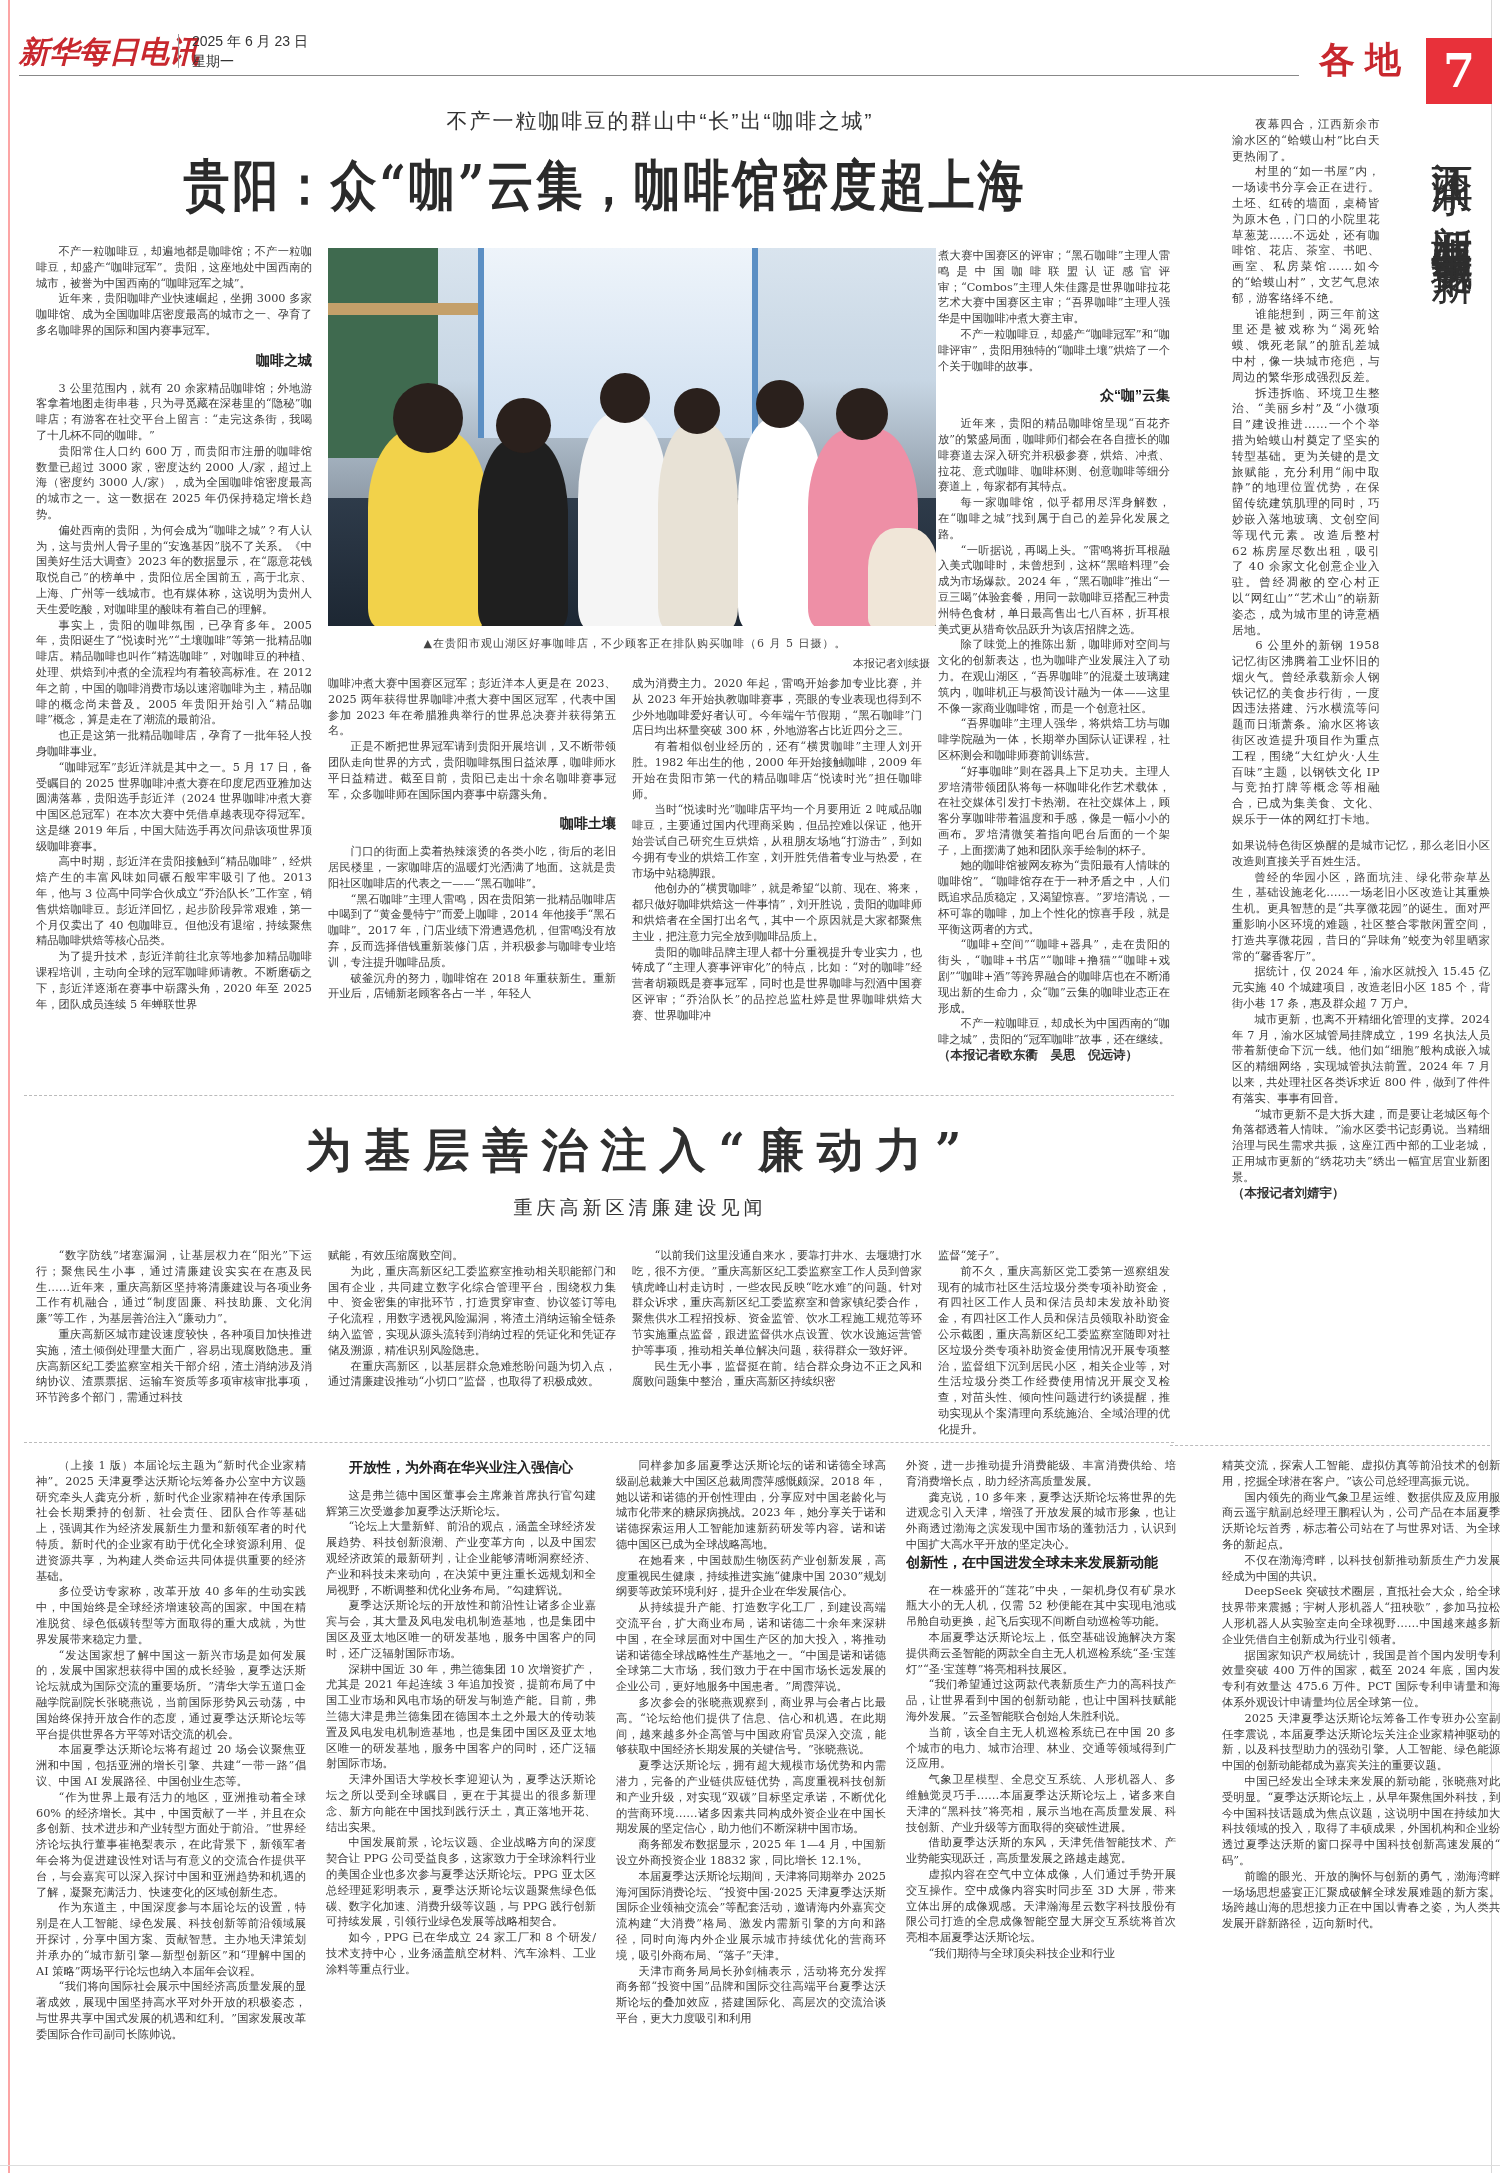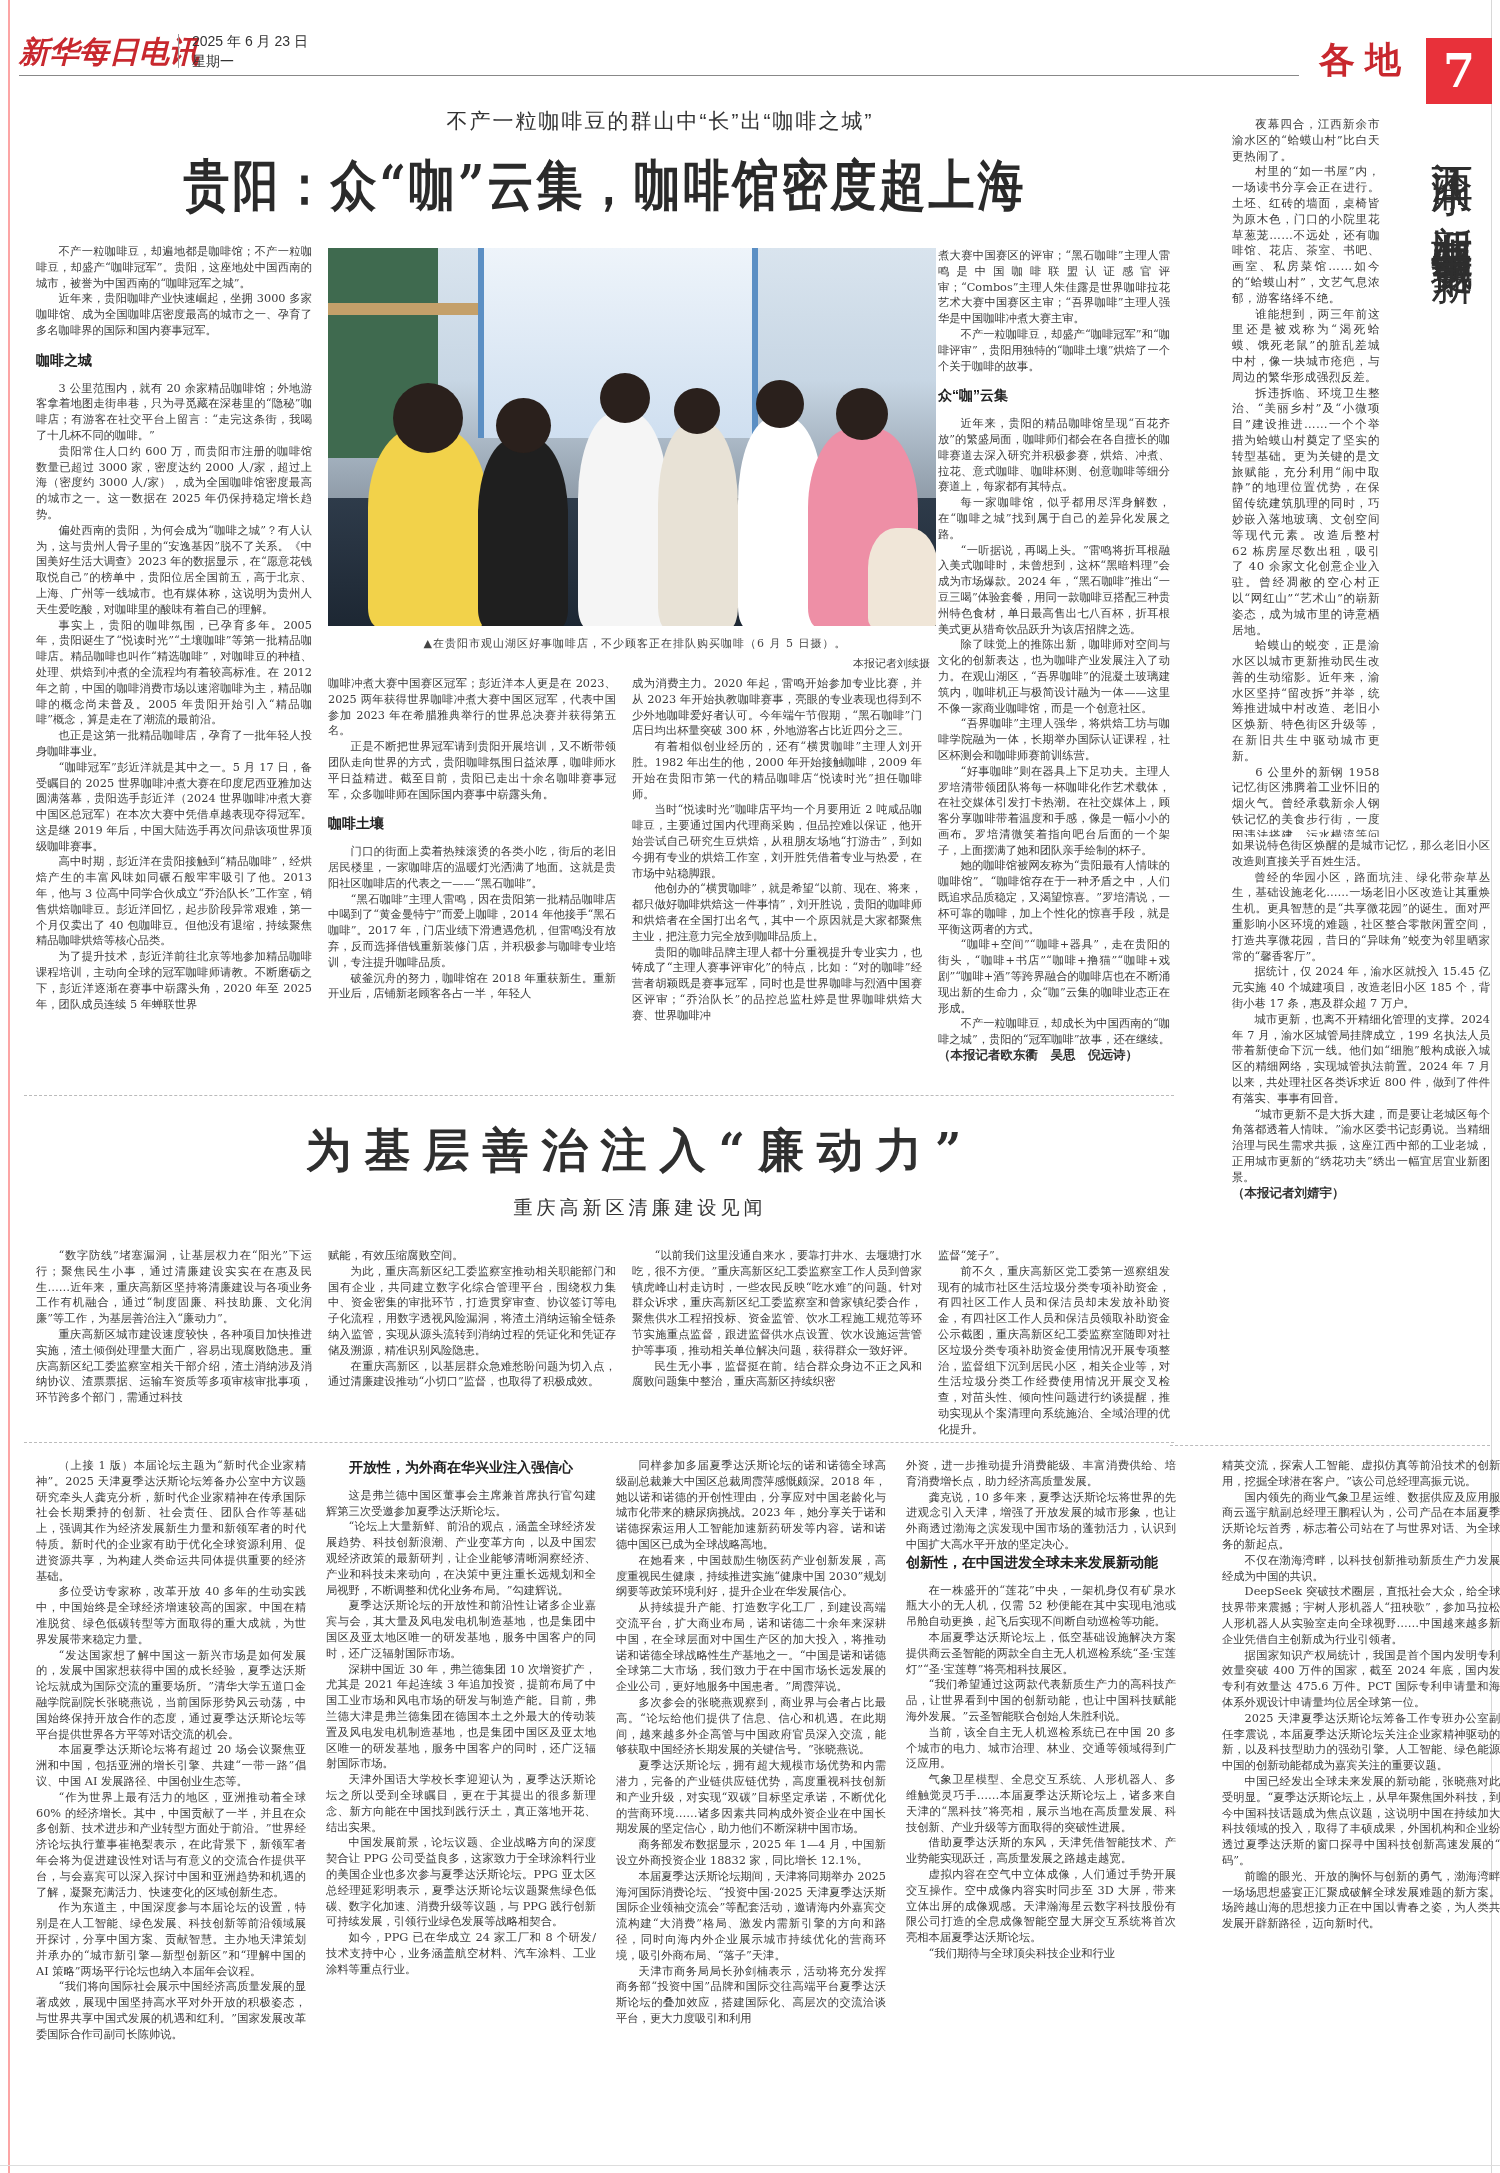--- a/index.html
+++ b/index.html
@@ -15,21 +15,21 @@
   .mast-date { position: absolute; left: 178px; top: 5px; font-family: "Liberation Sans", sans-serif; font-size: 14px; color: #333; }
   .mast-weekday { position: absolute; left: 178px; top: 25px; font-family: "Liberation Sans", sans-serif; font-size: 14px; color: #333; }
   .mast-rule { position: absolute; left: 5px; top: 47px; width: 1280px; height: 1px; background: #888; }
   .section-name { position: absolute; left: 1305px; top: 8px; font-family: "DejaVu Serif", serif; font-weight: bold; font-size: 36px; color: #c8282e; letter-spacing: 10px; }
   .page-num { position: absolute; left: 1412px; top: 10px; width: 66px; height: 66px; background: #e8313a; color: #fff; font-family: "DejaVu Serif", serif; font-weight: bold; font-size: 46px; text-align: center; line-height: 66px; }
 
   
   .col { position: absolute; font-size: 11.3px; line-height: 15.8px; color: #3c3c3c; text-align: justify; }
   .col p { text-indent: 2em; }
   .col p.noindent { text-indent: 0; }
-  .subhead { font-family: "Liberation Sans", sans-serif; font-weight: bold; font-size: 14px; color: #222; text-align: left; margin: 14px 0 12px; text-indent: 0 !important; }
+  .subhead { font-family: "Liberation Sans", sans-serif; font-weight: bold; font-size: 14px; color: #222; text-align: right; margin: 14px 0 12px; text-indent: 0 !important; }
   .byline { font-family: "Liberation Sans", sans-serif; font-weight: bold; font-size: 12.5px; color: #333; text-indent: 0 !important; }
 
   
   .a1-kicker { position: absolute; left: 300px; top: 107px; width: 700px; font-family: "Liberation Sans", sans-serif; font-size: 21px; color: #333; letter-spacing: 2px; text-align: center; }
   .a1-title { position: absolute; left: 70px; top: 150px; width: 1050px; font-family: "DejaVu Serif", serif; font-weight: bold; font-size: 46px; color: #2a2a2a; letter-spacing: 3px; text-align: center; transform: scaleY(1.18); transform-origin: top; }
 
   .photo { position: absolute; left: 318px; top: 248px; width: 608px; height: 378px; overflow: hidden; background: #6e7a86; }
   .photo-caption { position: absolute; left: 330px; top: 636px; width: 590px; font-size: 11px; color: #444; text-align: center; letter-spacing: 1px; }
   .photo-credit { position: absolute; left: 330px; top: 656px; width: 590px; font-family: "Liberation Sans", sans-serif; font-size: 11px; color: #444; text-align: right; }
 
@@ -171,21 +171,20 @@
     <p>“以前我们这里没通自来水，要靠打井水、去堰塘打水吃，很不方便。”重庆高新区纪工委监察室工作人员到曾家镇虎峰山村走访时，一些农民反映“吃水难”的问题。针对群众诉求，重庆高新区纪工委监察室和曾家镇纪委合作，聚焦供水工程招投标、资金监管、饮水工程施工规范等环节实施重点监督，跟进监督供水点设置、饮水设施运营管护等事项，推动相关单位解决问题，获得群众一致好评。</p>
     <p>民生无小事，监督挺在前。结合群众身边不正之风和腐败问题集中整治，重庆高新区持续织密</p>
   </div>
 
   <div class="a3-title">江西渝水：新旧共生驱动城市更新</div>
   <div class="col" style="left:1222px;top:117px;width:148px;height:720px;overflow:hidden;font-size:11.6px;letter-spacing:0.5px;">
     <p>夜幕四合，江西新余市渝水区的“蛤蟆山村”比白天更热闹了。</p>
     <p>村里的“如一书屋”内，一场读书分享会正在进行。土坯、红砖的墙面，桌椅皆为原木色，门口的小院里花草葱茏……不远处，还有咖啡馆、花店、茶室、书吧、画室、私房菜馆……如今的“蛤蟆山村”，文艺气息浓郁，游客络绎不绝。</p>
     <p>谁能想到，两三年前这里还是被戏称为“渴死蛤蟆、饿死老鼠”的脏乱差城中村，像一块城市疮疤，与周边的繁华形成强烈反差。</p>
     <p>拆违拆临、环境卫生整治、“美丽乡村”及“小微项目”建设推进……一个个举措为蛤蟆山村奠定了坚实的转型基础。更为关键的是文旅赋能，充分利用“闹中取静”的地理位置优势，在保留传统建筑肌理的同时，巧妙嵌入落地玻璃、文创空间等现代元素。改造后整村 62 栋房屋尽数出租，吸引了 40 余家文化创意企业入驻。曾经凋敝的空心村正以“网红山”“艺术山”的崭新姿态，成为城市里的诗意栖居地。</p>
-    <p>蛤蟆山的蜕变，正是渝水区以城市更新推动民生改善的生动缩影。近年来，渝水区坚持“留改拆”并举，统筹推进城中村改造、老旧小区焕新、特色街区升级等，在新旧共生中驱动城市更新。</p>
     <p>6 公里外的新钢 1958 记忆街区沸腾着工业怀旧的烟火气。曾经承载新余人钢铁记忆的美食步行街，一度因违法搭建、污水横流等问题而日渐萧条。渝水区将该街区改造提升项目作为重点工程，围绕“大红炉火·人生百味”主题，以钢铁文化 IP 与竞拍打牌等概念等相融合，已成为集美食、文化、娱乐于一体的网红打卡地。</p>
   </div>
   <div class="col" style="left:1222px;top:838px;width:258px;height:600px;overflow:hidden;">
     <p class="noindent">如果说特色街区焕醒的是城市记忆，那么老旧小区改造则直接关乎百姓生活。</p>
     <p>曾经的华园小区，路面坑洼、绿化带杂草丛生，基础设施老化……一场老旧小区改造让其重焕生机。更具智慧的是“共享微花园”的诞生。面对严重影响小区环境的难题，社区整合零散闲置空间，打造共享微花园，昔日的“异味角”蜕变为邻里晒家常的“馨香客厅”。</p>
     <p>据统计，仅 2024 年，渝水区就投入 15.45 亿元实施 40 个城建项目，改造老旧小区 185 个，背街小巷 17 条，惠及群众超 7 万户。</p>
     <p>城市更新，也离不开精细化管理的支撑。2024 年 7 月，渝水区城管局挂牌成立，199 名执法人员带着新使命下沉一线。他们如“细胞”般构成嵌入城区的精细网络，实现城管执法前置。2024 年 7 月以来，共处理社区各类诉求近 800 件，做到了件件有落实、事事有回音。</p>
     <p>“城市更新不是大拆大建，而是要让老城区每个角落都透着人情味。”渝水区委书记彭勇说。当精细治理与民生需求共振，这座江西中部的工业老城，正用城市更新的“绣花功夫”绣出一幅宜居宜业新图景。</p>
     <div class="byline">（本报记者刘婧宇）</div>
   </div>

